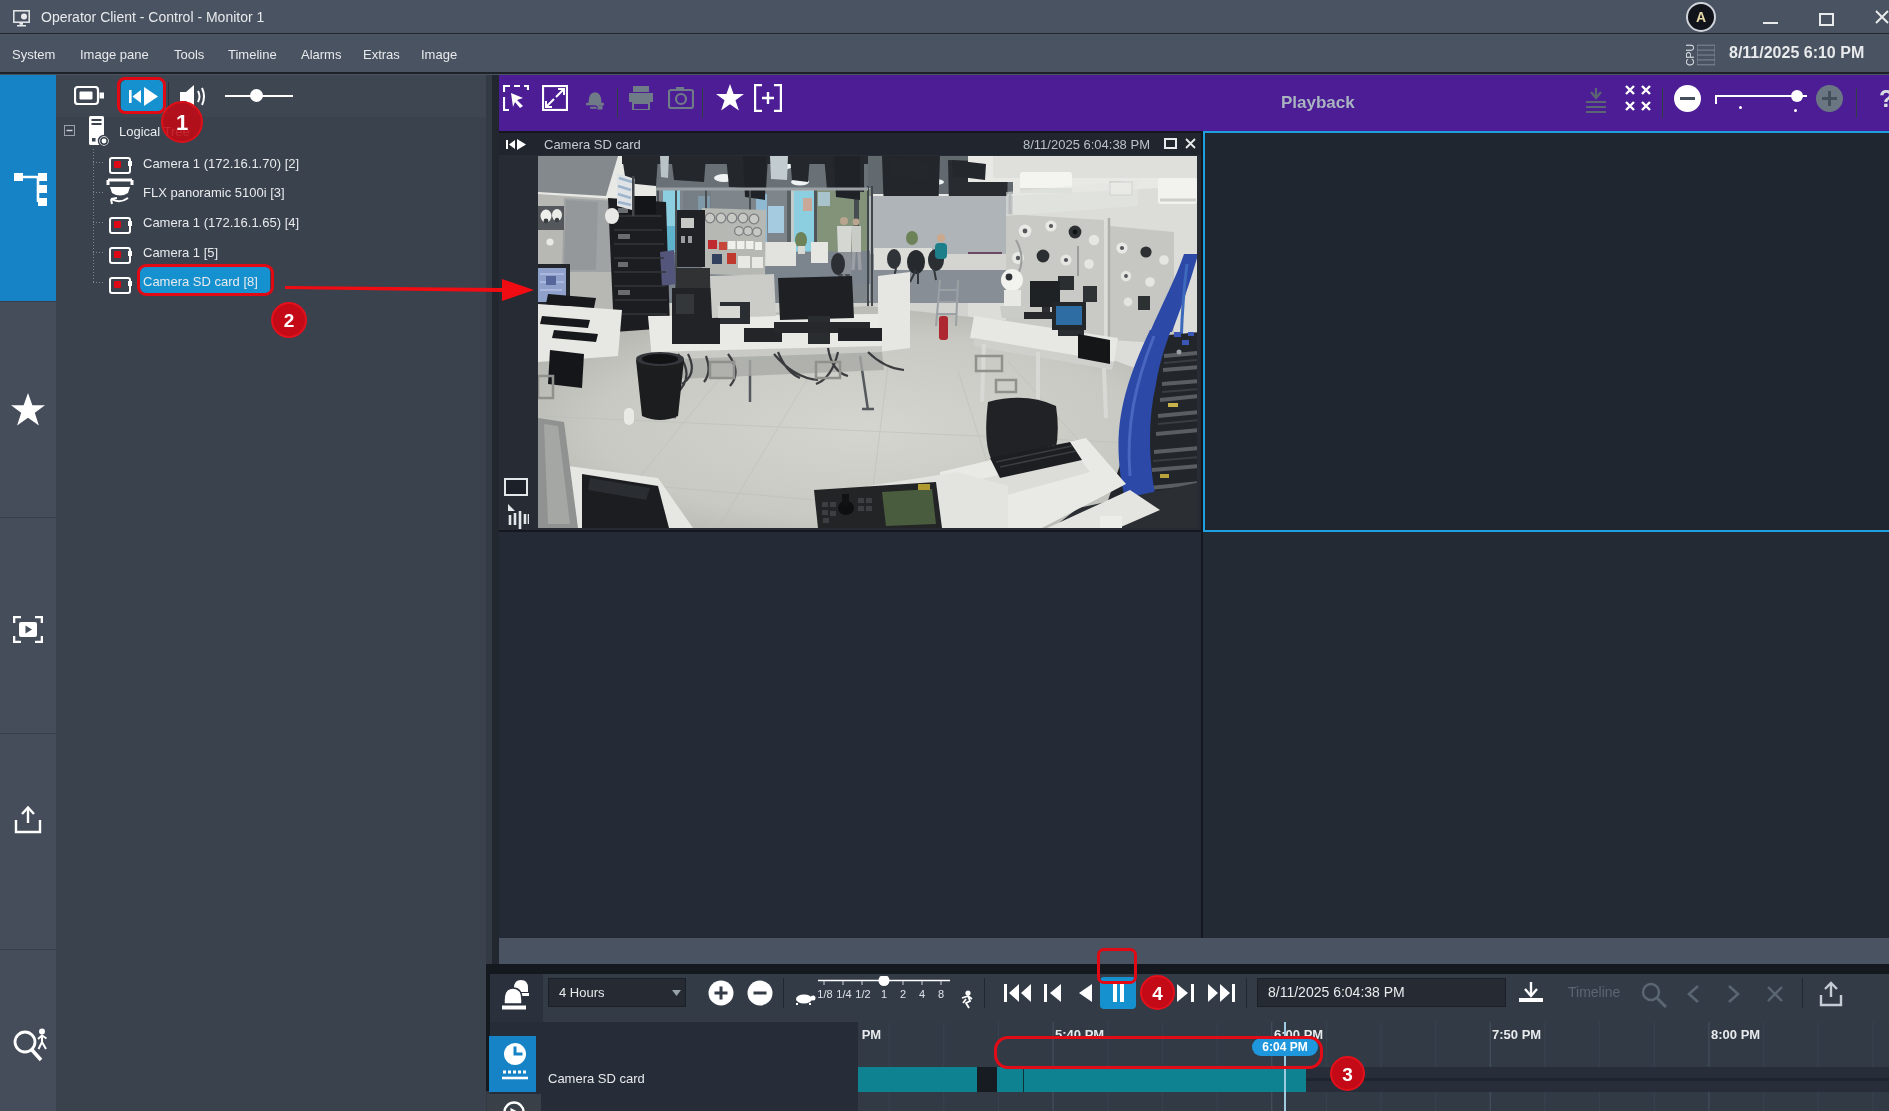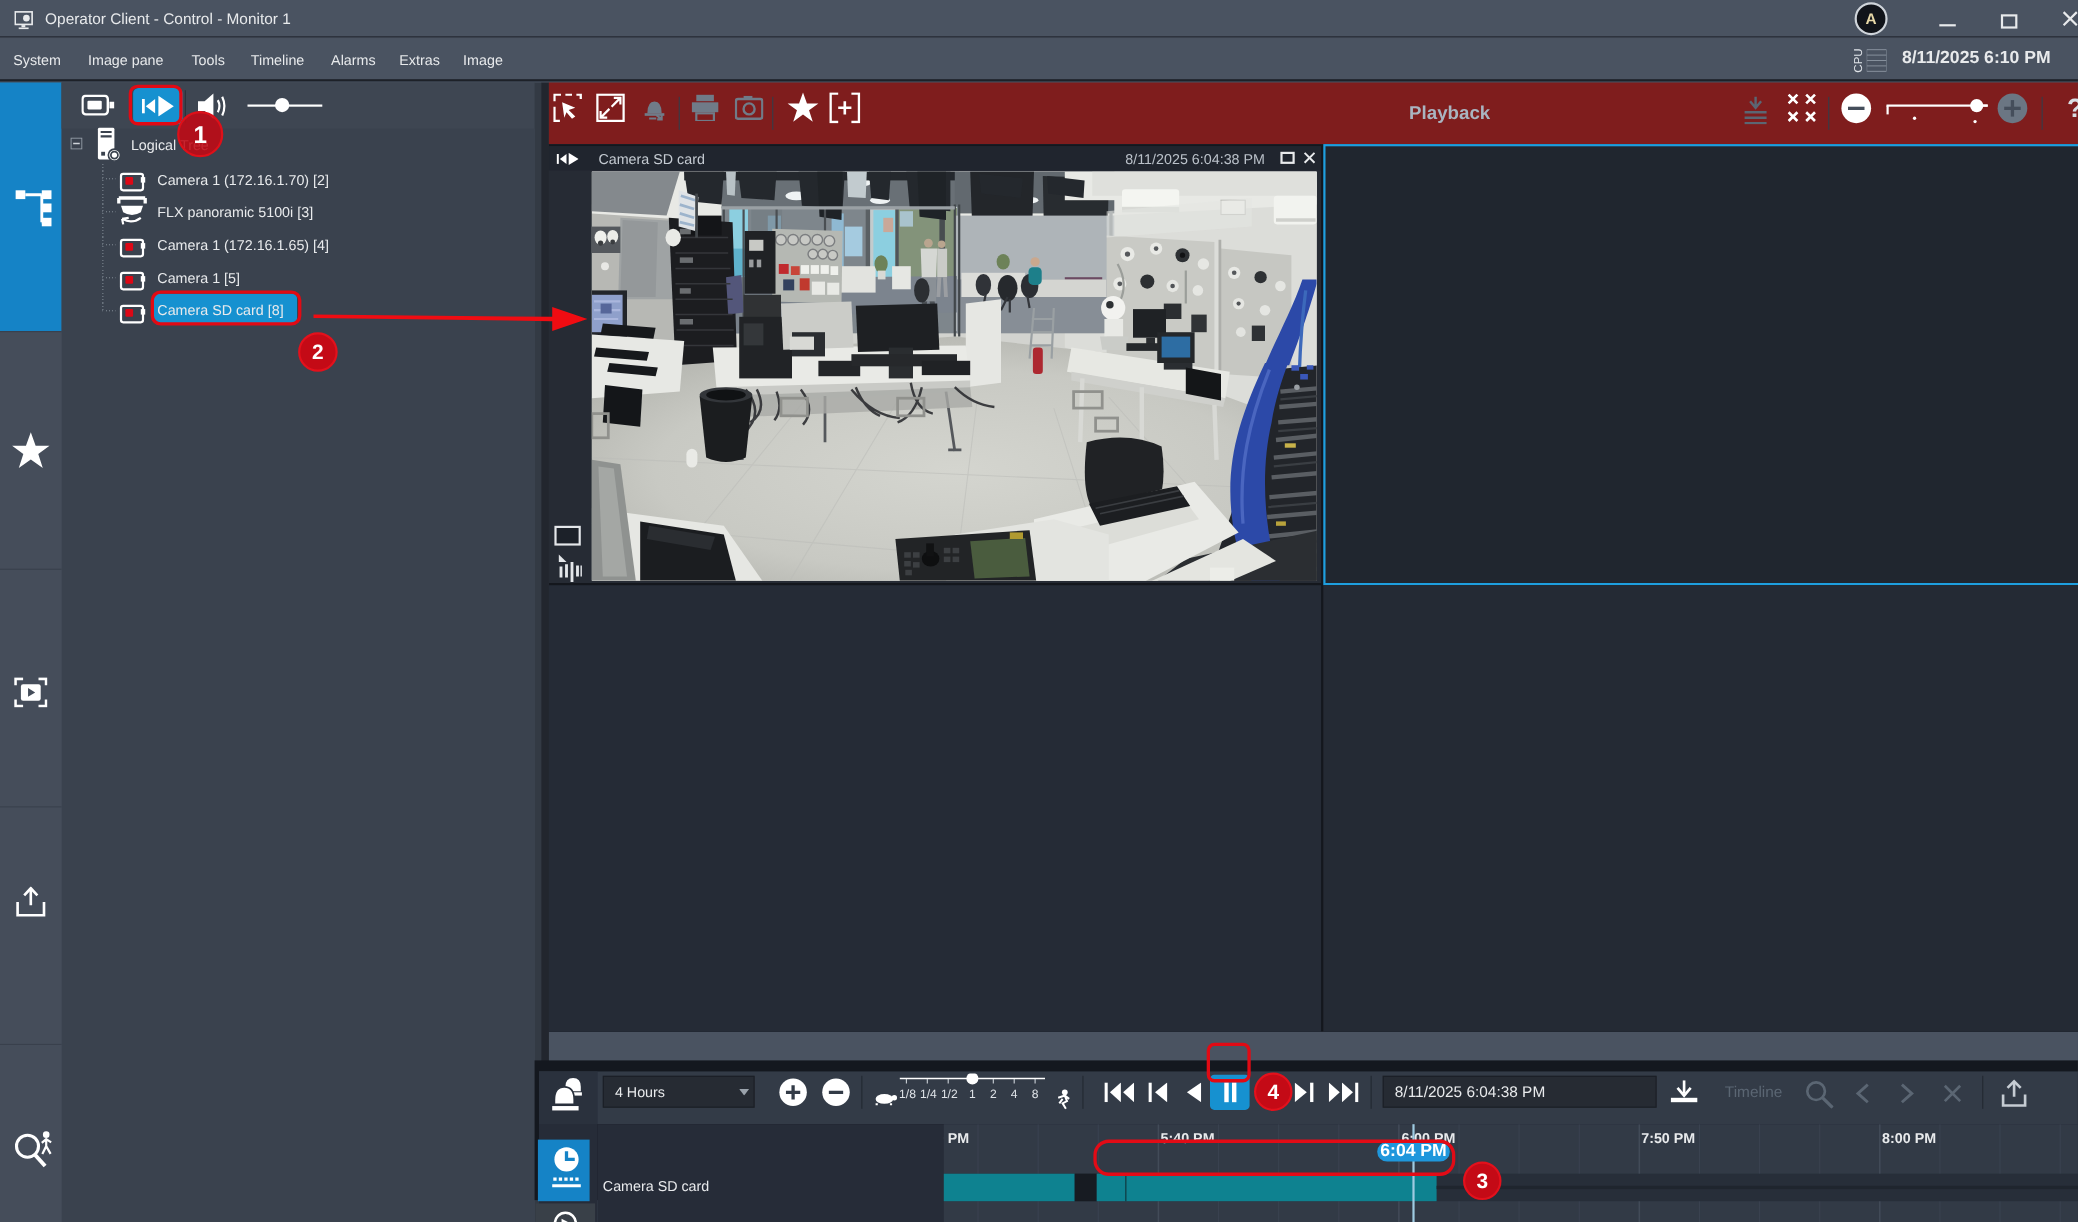--- a/index.html
+++ b/index.html
@@ -151,21 +151,21 @@
   <div class="abs txt" style="left:87px;top:140px">Camera 1 (172.16.1.65) [4]</div>
   <div class="abs txt" style="left:87px;top:170px">Camera 1 [5]</div>
 
   <div class="abs" style="left:84px;top:192px;width:130px;height:27px;background:#1691d0;border-radius:4px"></div>
   <div class="abs txt" style="left:87px;top:199px">Camera SD card [8]</div>
 </div>
 
 <div class="abs" style="left:486px;top:75px;width:6px;height:1036px;background:#333a44"></div>
 <div class="abs" style="left:492px;top:75px;width:7px;height:1036px;background:#22262e"></div>
 
-<div class="abs" style="left:499px;top:75px;width:1390px;height:56px;background:#7f1d1d">
+<div class="abs" style="left:499px;top:75px;width:1390px;height:56px;background:#4c1d95">
   <div class="abs txt" style="left:782px;top:18px;font-size:17px;font-weight:bold;color:#a9b4c0">Playback</div>
 
   <svg class="abs" style="left:4px;top:10px" width="26" height="26" viewBox="0 0 26 26">
     <path d="M1 7 V1 H7 M11 1 H17 M21 1 H25 V5" stroke="#fff" stroke-width="2.2" fill="none"></path>
     <path d="M1 12 V22 M6 25 H1 V20" stroke="#fff" stroke-width="2.2" fill="none"></path>
     <path d="M8 8 L20 13 L14 15 L20 21 L17 23 L12 17 L10 22 Z" fill="#fff"></path>
   </svg>
   <svg class="abs" style="left:43px;top:10px" width="26" height="26" viewBox="0 0 26 26">
     <rect x="1" y="1" width="24" height="24" fill="none" stroke="#fff" stroke-width="2.2"></rect>
     <path d="M14 12 L22 4 M22 10 V4 H16 M12 14 L4 22 M4 16 V22 H10" stroke="#fff" stroke-width="2" fill="none"></path>
@@ -774,21 +774,21 @@
   <div class="abs" style="left:372px;top:103px;width:1031px;height:25px;background:#272e39"></div>
   <div class="abs" style="left:372px;top:103px;width:119px;height:25px;background:#0e8290"></div>
   <div class="abs" style="left:491px;top:103px;width:20px;height:25px;background:#171b22"></div>
   <div class="abs" style="left:511px;top:103px;width:309px;height:25px;background:#0e8290"></div>
   <div class="abs" style="left:537px;top:103px;width:1px;height:25px;background:#0f3138"></div>
   <div class="abs" style="left:820px;top:114px;width:583px;height:3px;background:#1f252e"></div>
   <div class="abs txt" style="left:62px;top:107px">Camera SD card</div>
 
   <div class="abs" style="left:798px;top:58px;width:1.5px;height:107px;background:#9fcbe2"></div>
 
-  <div class="abs" style="left:766px;top:74px;width:66px;height:18px;background:#1f97dc;border-radius:9px;color:#fff;font-size:16px;font-weight:bold;text-align:center;line-height:18px">6:04 PM</div>
+  <div class="abs" style="left:766px;top:74px;width:66px;height:18px;background:#1f97dc;border-radius:9px;color:#fff;font-size:12px;font-weight:bold;text-align:center;line-height:18px">6:04 PM</div>
 
   <div class="abs" style="left:0;top:165px;width:1403px;height:8px;background:#161a21"></div>
 </div>
 
 <div class="abs" style="left:117px;top:77px;width:49px;height:37px;border:3.5px solid #e10a14;border-radius:8px"></div>
 <div class="abs" style="left:161px;top:101px;width:42px;height:42px;border-radius:50%;background:rgba(193,9,20,0.88);border:2px solid #de1019;color:#fff;font-size:22px;font-weight:bold;text-align:center;line-height:40px">1</div>
 
 <div class="abs" style="left:137px;top:264px;width:137px;height:32px;border:3.5px solid #e10a14;border-radius:9px"></div>
 <div class="abs" style="left:271px;top:302px;width:36px;height:36px;border-radius:50%;background:#c40a16;border:2px solid #e3111c;color:#fff;font-size:19px;font-weight:bold;text-align:center;line-height:34px">2</div>
 

